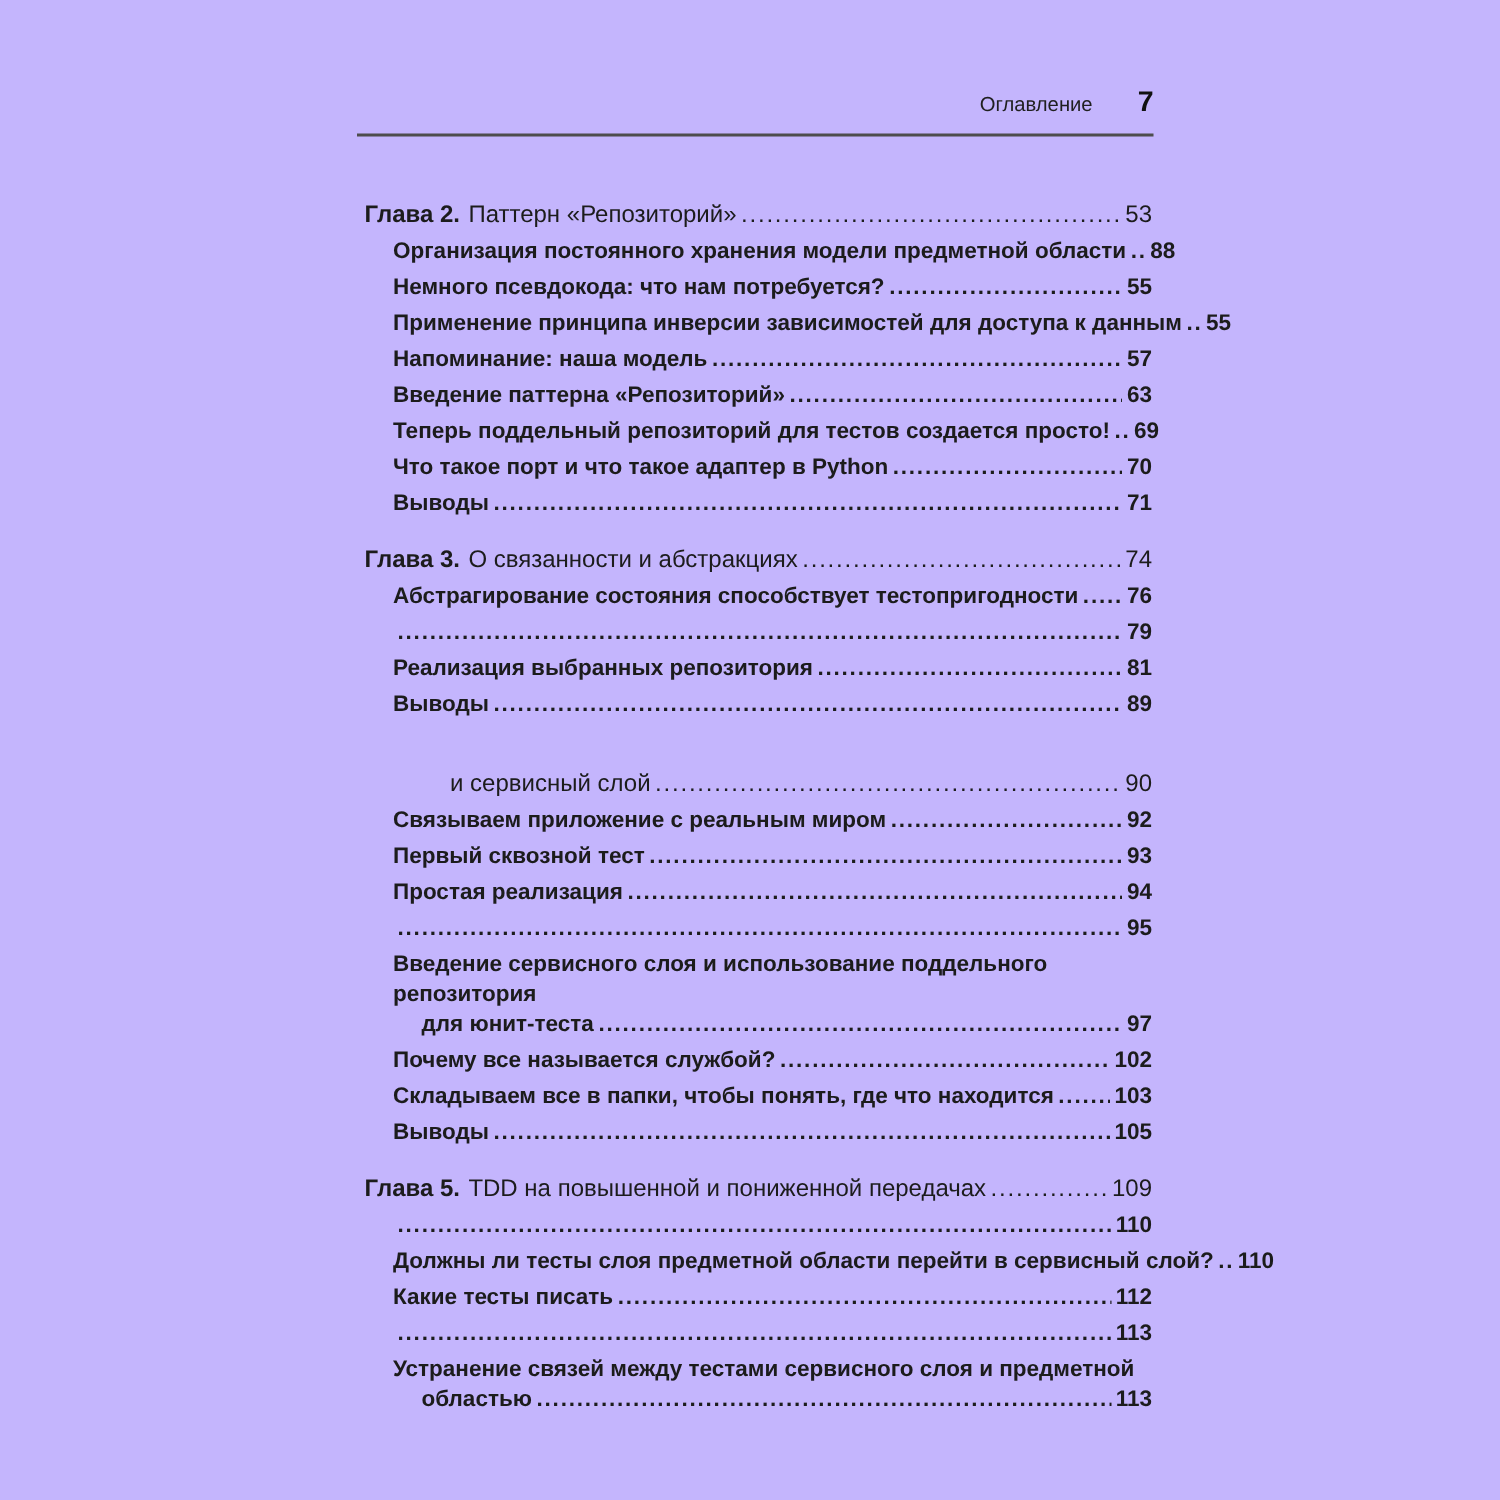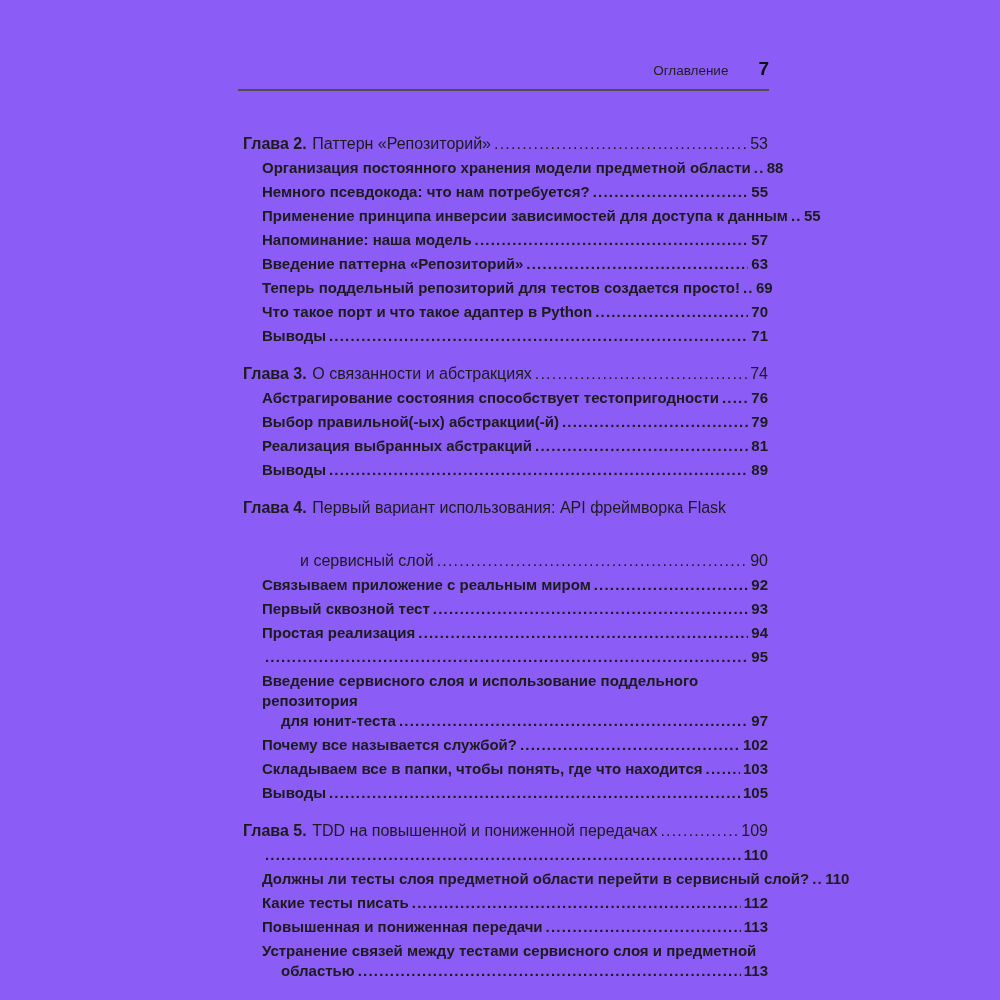--- a/index.html
+++ b/index.html
@@ -3,21 +3,21 @@
 <meta charset="utf-8">
 <style>
   * { margin: 0; padding: 0; box-sizing: border-box; }
   html, body {
     width: 1000px; height: 1000px;
     background: #ffffff;
     font-family: "Liberation Sans", "DejaVu Sans", sans-serif;
     color: #1c1c1c;
     overflow: hidden;
   }
-  .page { position: relative; width: 1000px; height: 1000px; background: #8b5cf6; }
+  .page { position: relative; width: 1000px; height: 1000px; background: #c4b5fd; }
 
   
   .header {
     position: absolute;
     left: 238px; top: 58px; width: 531px;
     display: flex; justify-content: flex-end; align-items: baseline;
     gap: 30px;
     padding-bottom: 9px;
     border-bottom: 2px solid #4d4d4d;
   }
@@ -132,41 +132,39 @@
       </div>
       <div class="entry section">
         <div class="tline last">
           <span class="txt">Абстрагирование состояния способствует тестопригодности</span>
           <span class="dots">............................................................................................................................................................................................................................................................................................................</span>
           <span class="pg">76</span>
         </div>
       </div>
       <div class="entry section">
         <div class="tline last">
-          <span class="txt">Выбор правильной(-ых) абстракции(-й)</span>
           <span class="dots">............................................................................................................................................................................................................................................................................................................</span>
           <span class="pg">79</span>
         </div>
       </div>
       <div class="entry section">
         <div class="tline last">
-          <span class="txt">Реализация выбранных абстракций</span>
+          <span class="txt">Реализация выбранных репозитория</span>
           <span class="dots">............................................................................................................................................................................................................................................................................................................</span>
           <span class="pg">81</span>
         </div>
       </div>
       <div class="entry section">
         <div class="tline last">
           <span class="txt">Выводы</span>
           <span class="dots">............................................................................................................................................................................................................................................................................................................</span>
           <span class="pg">89</span>
         </div>
       </div>
       <div class="entry chapter">
-        <div class="tline first"><span class="chapter-label">Глава 4.</span><span>Первый вариант использования: API фреймворка Flask</span></div>
         <div class="tline last wrap">
           <span class="txt">и сервисный слой</span>
           <span class="dots">............................................................................................................................................................................................................................................................................................................</span>
           <span class="pg">90</span>
         </div>
       </div>
       <div class="entry section">
         <div class="tline last">
           <span class="txt">Связываем приложение с реальным миром</span>
           <span class="dots">............................................................................................................................................................................................................................................................................................................</span>
@@ -244,21 +242,20 @@
       </div>
       <div class="entry section">
         <div class="tline last">
           <span class="txt">Какие тесты писать</span>
           <span class="dots">............................................................................................................................................................................................................................................................................................................</span>
           <span class="pg">112</span>
         </div>
       </div>
       <div class="entry section">
         <div class="tline last">
-          <span class="txt">Повышенная и пониженная передачи</span>
           <span class="dots">............................................................................................................................................................................................................................................................................................................</span>
           <span class="pg">113</span>
         </div>
       </div>
       <div class="entry section">
         <div class="tline first">Устранение связей между тестами сервисного слоя и предметной</div>
         <div class="tline last wrap">
           <span class="txt">областью</span>
           <span class="dots">............................................................................................................................................................................................................................................................................................................</span>
           <span class="pg">113</span>

